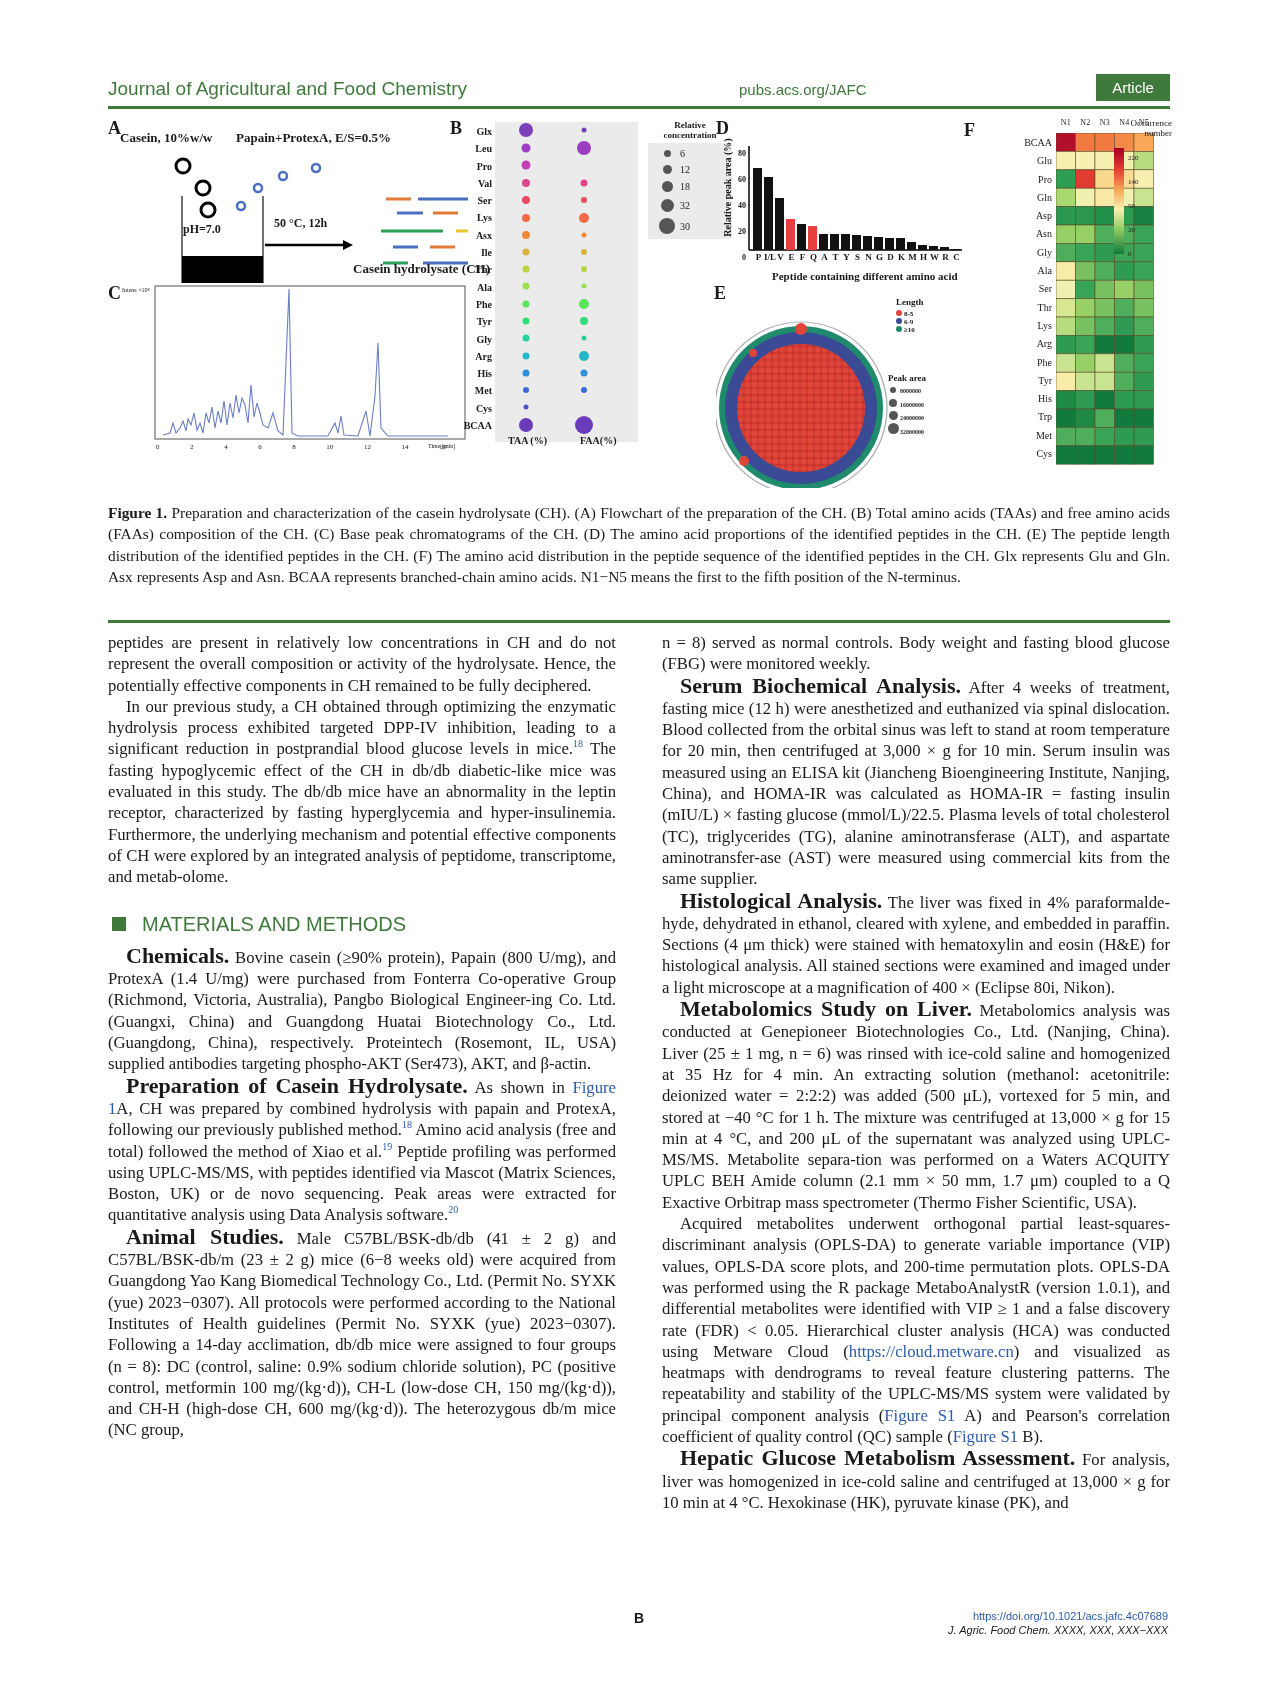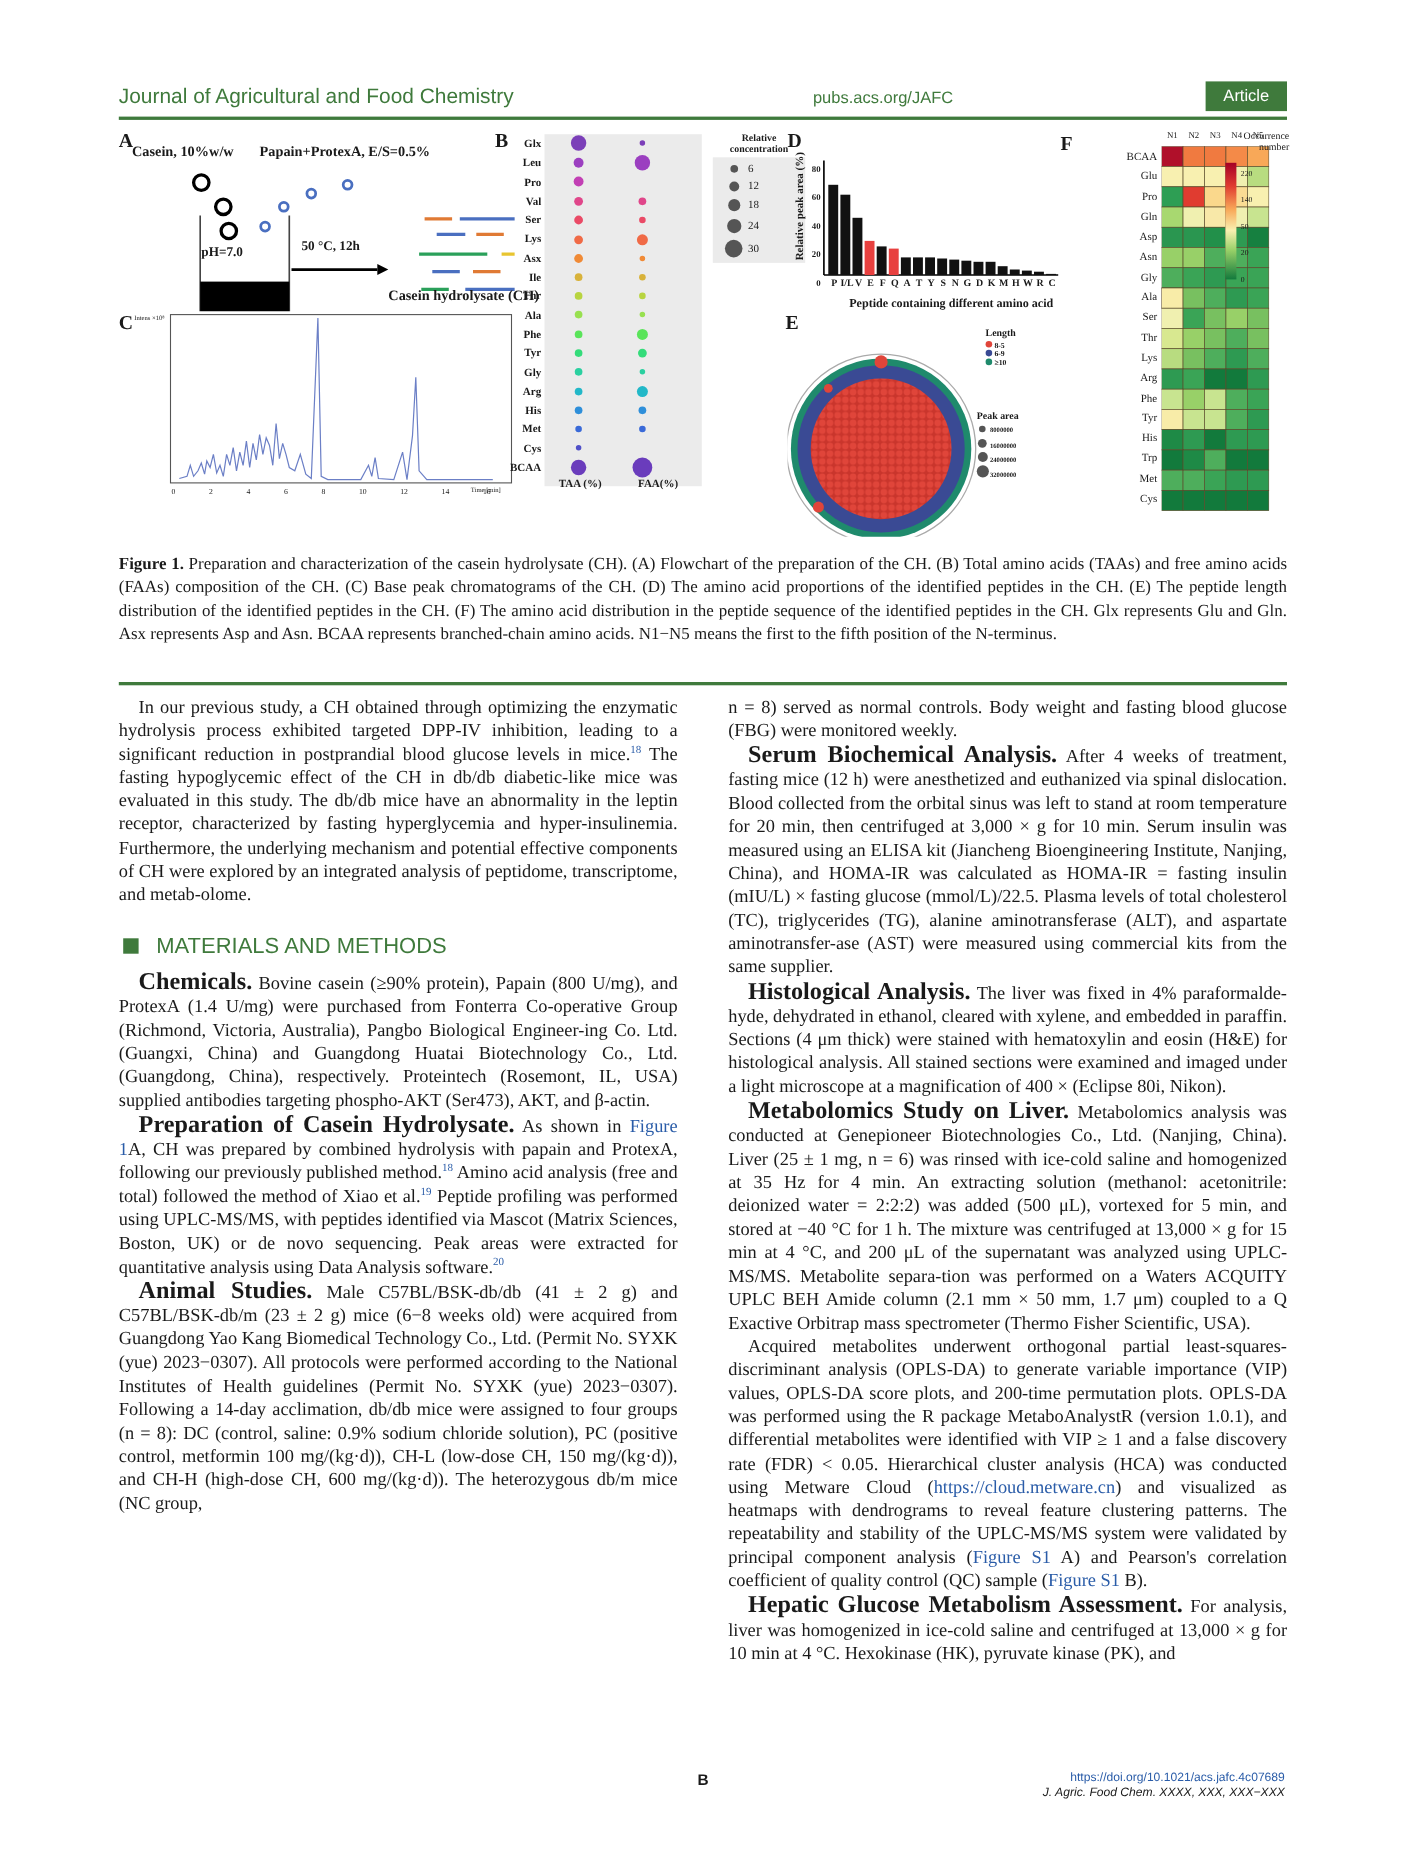--- a/index.html
+++ b/index.html
@@ -216,21 +216,21 @@
       <div style="display:flex;align-items:center;height:18px;">
           <span style="width:18px;display:inline-flex;justify-content:center;">
             <span style="width:11px;height:11px;border-radius:50%;background:#555;display:inline-block;"></span>
           </span>
           <span class="small" style="font-weight:normal;margin-left:4px;">18</span>
         </div>
       <div style="display:flex;align-items:center;height:20px;">
           <span style="width:18px;display:inline-flex;justify-content:center;">
             <span style="width:13px;height:13px;border-radius:50%;background:#555;display:inline-block;"></span>
           </span>
-          <span class="small" style="font-weight:normal;margin-left:4px;">24</span>
+          <span class="small" style="font-weight:normal;margin-left:4px;">32</span>
         </div>
       <div style="display:flex;align-items:center;height:22px;">
           <span style="width:18px;display:inline-flex;justify-content:center;">
             <span style="width:16px;height:16px;border-radius:50%;background:#555;display:inline-block;"></span>
           </span>
           <span class="small" style="font-weight:normal;margin-left:4px;">30</span>
         </div>
     </div>
   </div>
 
@@ -465,20 +465,21 @@
     </div>
   </div>
 </div>
 
 <div class="caption">
   <b>Figure 1.</b><span> Preparation and characterization of the casein hydrolysate (CH). (A) Flowchart of the preparation of the CH. (B) Total amino acids (TAAs) and free amino acids (FAAs) composition of the CH. (C) Base peak chromatograms of the CH. (D) The amino acid proportions of the identified peptides in the CH. (E) The peptide length distribution of the identified peptides in the CH. (F) The amino acid distribution in the peptide sequence of the identified peptides in the CH. Glx represents Glu and Gln. Asx represents Asp and Asn. BCAA represents branched-chain amino acids. N1−N5 means the first to the fifth position of the N-terminus.</span>
 </div>
 <div class="rule"></div>
 
 <div class="col left">
+  <p class="noindent">peptides are present in relatively low concentrations in CH and do not represent the overall composition or activity of the hydrolysate. Hence, the potentially effective components in CH remained to be fully deciphered.</p>
   <p><span>In our previous study, a CH obtained through optimizing the enzymatic hydrolysis process exhibited targeted DPP-IV inhibition, leading to a significant reduction in postprandial blood glucose levels in mice.</span><sup>18</sup><span> The fasting hypoglycemic effect of the CH in db/db diabetic-like mice was evaluated in this study. The db/db mice have an abnormality in the leptin receptor, characterized by fasting hyperglycemia and hyper-insulinemia. Furthermore, the underlying mechanism and potential effective components of CH were explored by an integrated analysis of peptidome, transcriptome, and metab-olome.</span></p>
   <div class="sec">
       <span class="sq"></span>
       <span>MATERIALS AND METHODS</span>
     </div>
   <p><span class="rh">Chemicals.</span><span> Bovine casein (≥90% protein), Papain (800 U/mg), and ProtexA (1.4 U/mg) were purchased from Fonterra Co-operative Group (Richmond, Victoria, Australia), Pangbo Biological Engineer-ing Co. Ltd. (Guangxi, China) and Guangdong Huatai Biotechnology Co., Ltd. (Guangdong, China), respectively. Proteintech (Rosemont, IL, USA) supplied antibodies targeting phospho-AKT (Ser473), AKT, and β-actin.</span></p>
   <p><span class="rh">Preparation of Casein Hydrolysate.</span><span> As shown in </span><span class="link">Figure 1</span><span>A, CH was prepared by combined hydrolysis with papain and ProtexA, following our previously published method.</span><sup>18</sup><span> Amino acid analysis (free and total) followed the method of Xiao et al.</span><sup>19</sup><span> Peptide profiling was performed using UPLC-MS/MS, with peptides identified via Mascot (Matrix Sciences, Boston, UK) or de novo sequencing. Peak areas were extracted for quantitative analysis using Data Analysis software.</span><sup>20</sup></p>
   <p><span class="rh">Animal Studies.</span><span> Male C57BL/BSK-db/db (41 ± 2 g) and C57BL/BSK-db/m (23 ± 2 g) mice (6−8 weeks old) were acquired from Guangdong Yao Kang Biomedical Technology Co., Ltd. (Permit No. SYXK (yue) 2023−0307). All protocols were performed according to the National Institutes of Health guidelines (Permit No. SYXK (yue) 2023−0307). Following a 14-day acclimation, db/db mice were assigned to four groups (n = 8): DC (control, saline: 0.9% sodium chloride solution), PC (positive control, metformin 100 mg/(kg·d)), CH-L (low-dose CH, 150 mg/(kg·d)), and CH-H (high-dose CH, 600 mg/(kg·d)). The heterozygous db/m mice (NC group,</span></p>
 </div>
 

